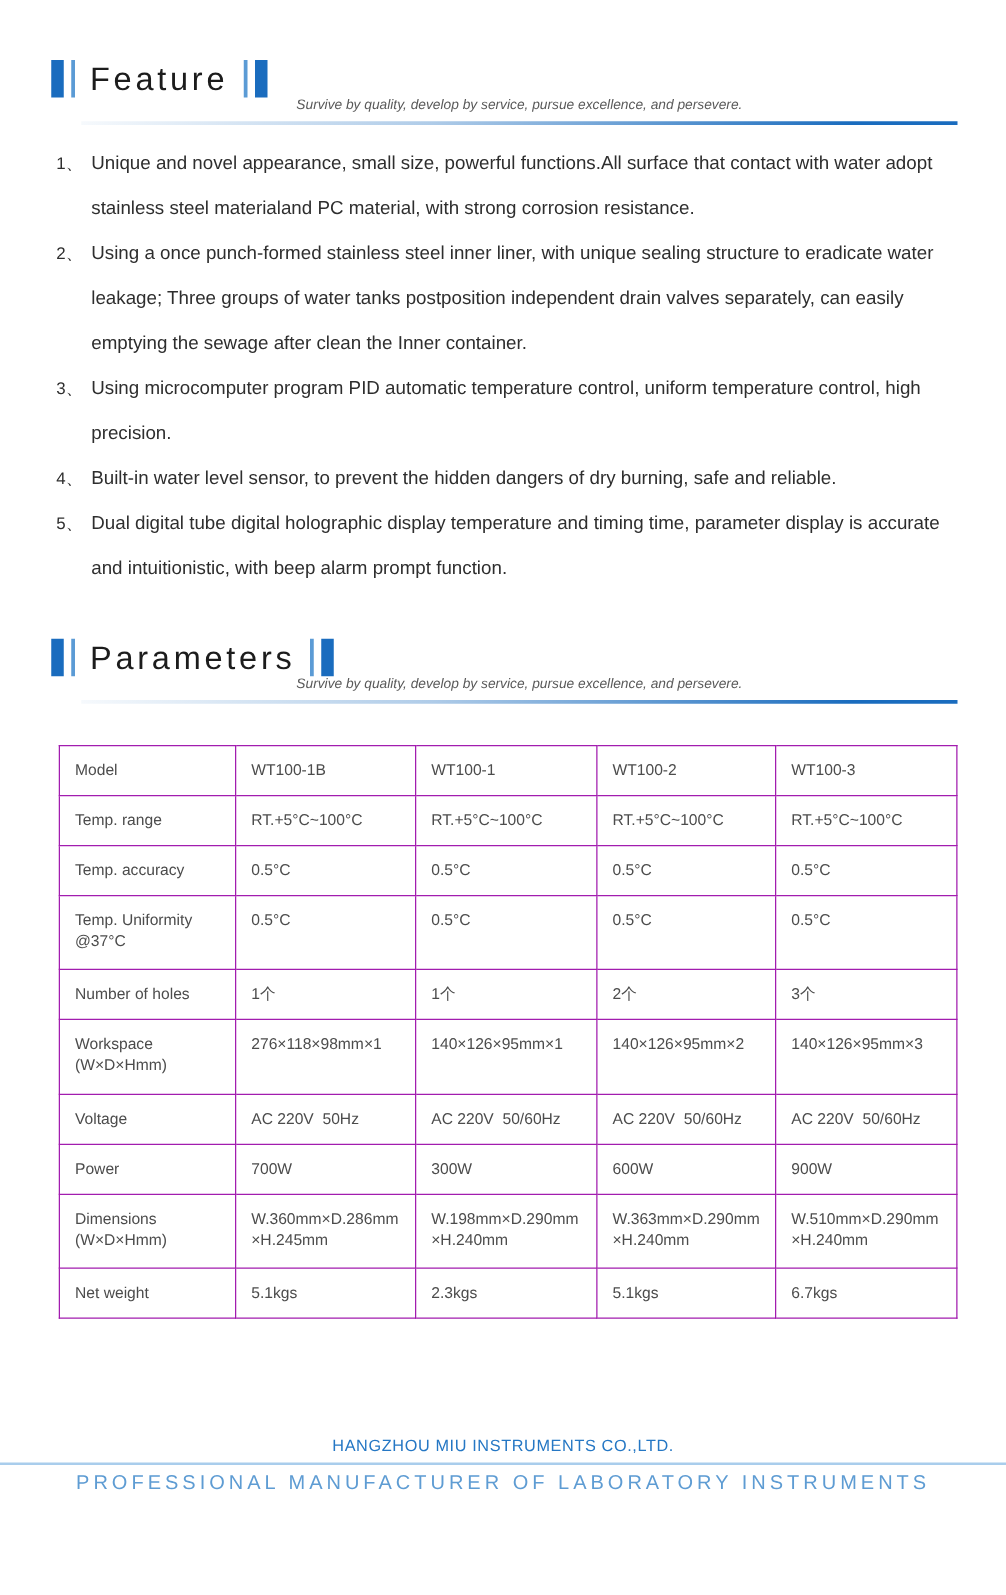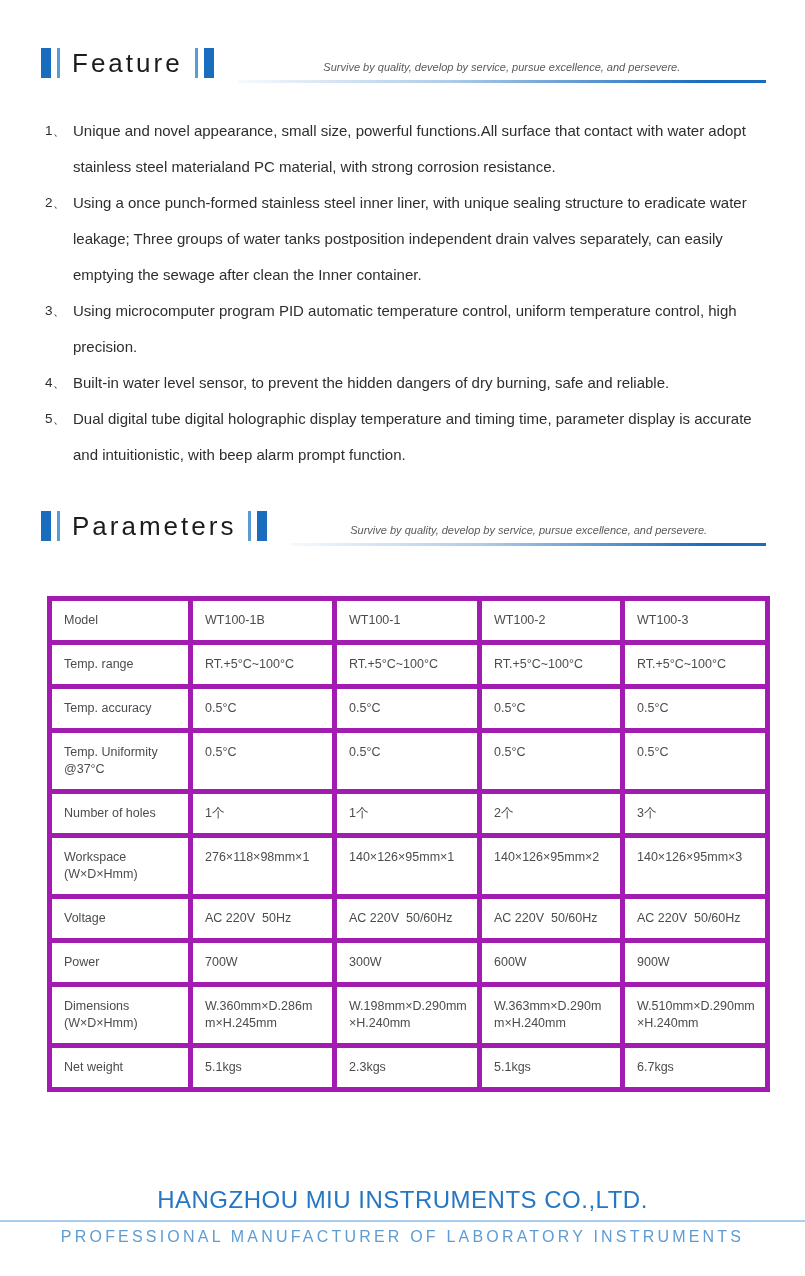--- a/index.html
+++ b/index.html
@@ -1,20 +1,20 @@
 <!DOCTYPE html>
 <html><head>
 <meta charset="utf-8">
 <style>
   * { margin:0; padding:0; box-sizing:border-box; }
   html,body { width:805px; height:1276px; background:#ffffff; overflow:hidden; }
   body { font-family:"Liberation Sans", sans-serif; color:#2e2e2e; position:relative; }
 
   
-  .section-header { display:flex; margin:0 39px 0 41px; height:35px; }
+  .section-header { display:flex; margin:0 39px 0 41px; height:35px;flex-direction:column; }
   .section-header.feature { margin-top:48px; }
   .section-header.parameters { margin-top:38px; }
   .title-block { display:flex; align-items:center; height:30px; flex-shrink:0; }
   .bar { display:inline-block; height:30px; }
   .bar.thick { width:10px; background:#1a6cbe; }
   .bar.thin  { width:3px;  background:#5b9bd5; }
   .bar.gap-r { margin-right:6px; }
   .section-title { font-size:26px; font-weight:400; letter-spacing:3px; color:#1c1c1c;
                    margin:0 12px; line-height:30px; white-space:nowrap; }
   .header-right { flex:1; display:flex; flex-direction:column; justify-content:flex-end;
@@ -25,28 +25,28 @@
     background:linear-gradient(90deg, rgba(26,108,190,0.04) 0%, rgba(26,108,190,0.35) 40%, #1a6cbe 88%); }
 
   
   .feature-list { list-style:none; margin:30px 39px 0 45px; }
   .feature-item { display:flex; align-items:flex-start; }
   .feature-num { width:28px; flex-shrink:0; font-size:13.5px; line-height:36px; color:#2e2e2e; }
   .feature-text { flex:1; font-size:15px; line-height:36px; color:#2e2e2e; max-width:692px; }
 
   
   .spec-table { border-collapse:collapse; table-layout:fixed; width:718px; margin:50px 0 0 47px; }
-  .spec-table td, .spec-table th { border:5px solid #a21caf; vertical-align:top; text-align:left;
+  .spec-table td, .spec-table th { border:1px solid #a21caf; vertical-align:top; text-align:left;
       font-size:12.5px; font-weight:400; line-height:17px; color:#4c4c4c;
       padding:11px 10px 11px 12px; white-space:pre-wrap; word-break:break-all; }
   .spec-table .row-label { word-break:normal; }
 
   
   .footer { margin-top:94px; text-align:center; }
-  .footer-company { font-size:24px; letter-spacing:0.5px; color:#2577c4; font-weight:400; }
+  .footer-company { font-size:13px; letter-spacing:0.5px; color:#2577c4; font-weight:400; }
   .footer-line { width:100%; height:2px; background:#a9cdec; margin-top:6px; }
   .footer-slogan { margin-top:6px; font-size:16px; letter-spacing:3.2px; color:#5e9cd3; }
 </style>
 </head>
 <body>
 
 <header class="section-header feature">
   <div class="title-block">
     <span class="bar thick gap-r"></span>
     <span class="bar thin"></span>

